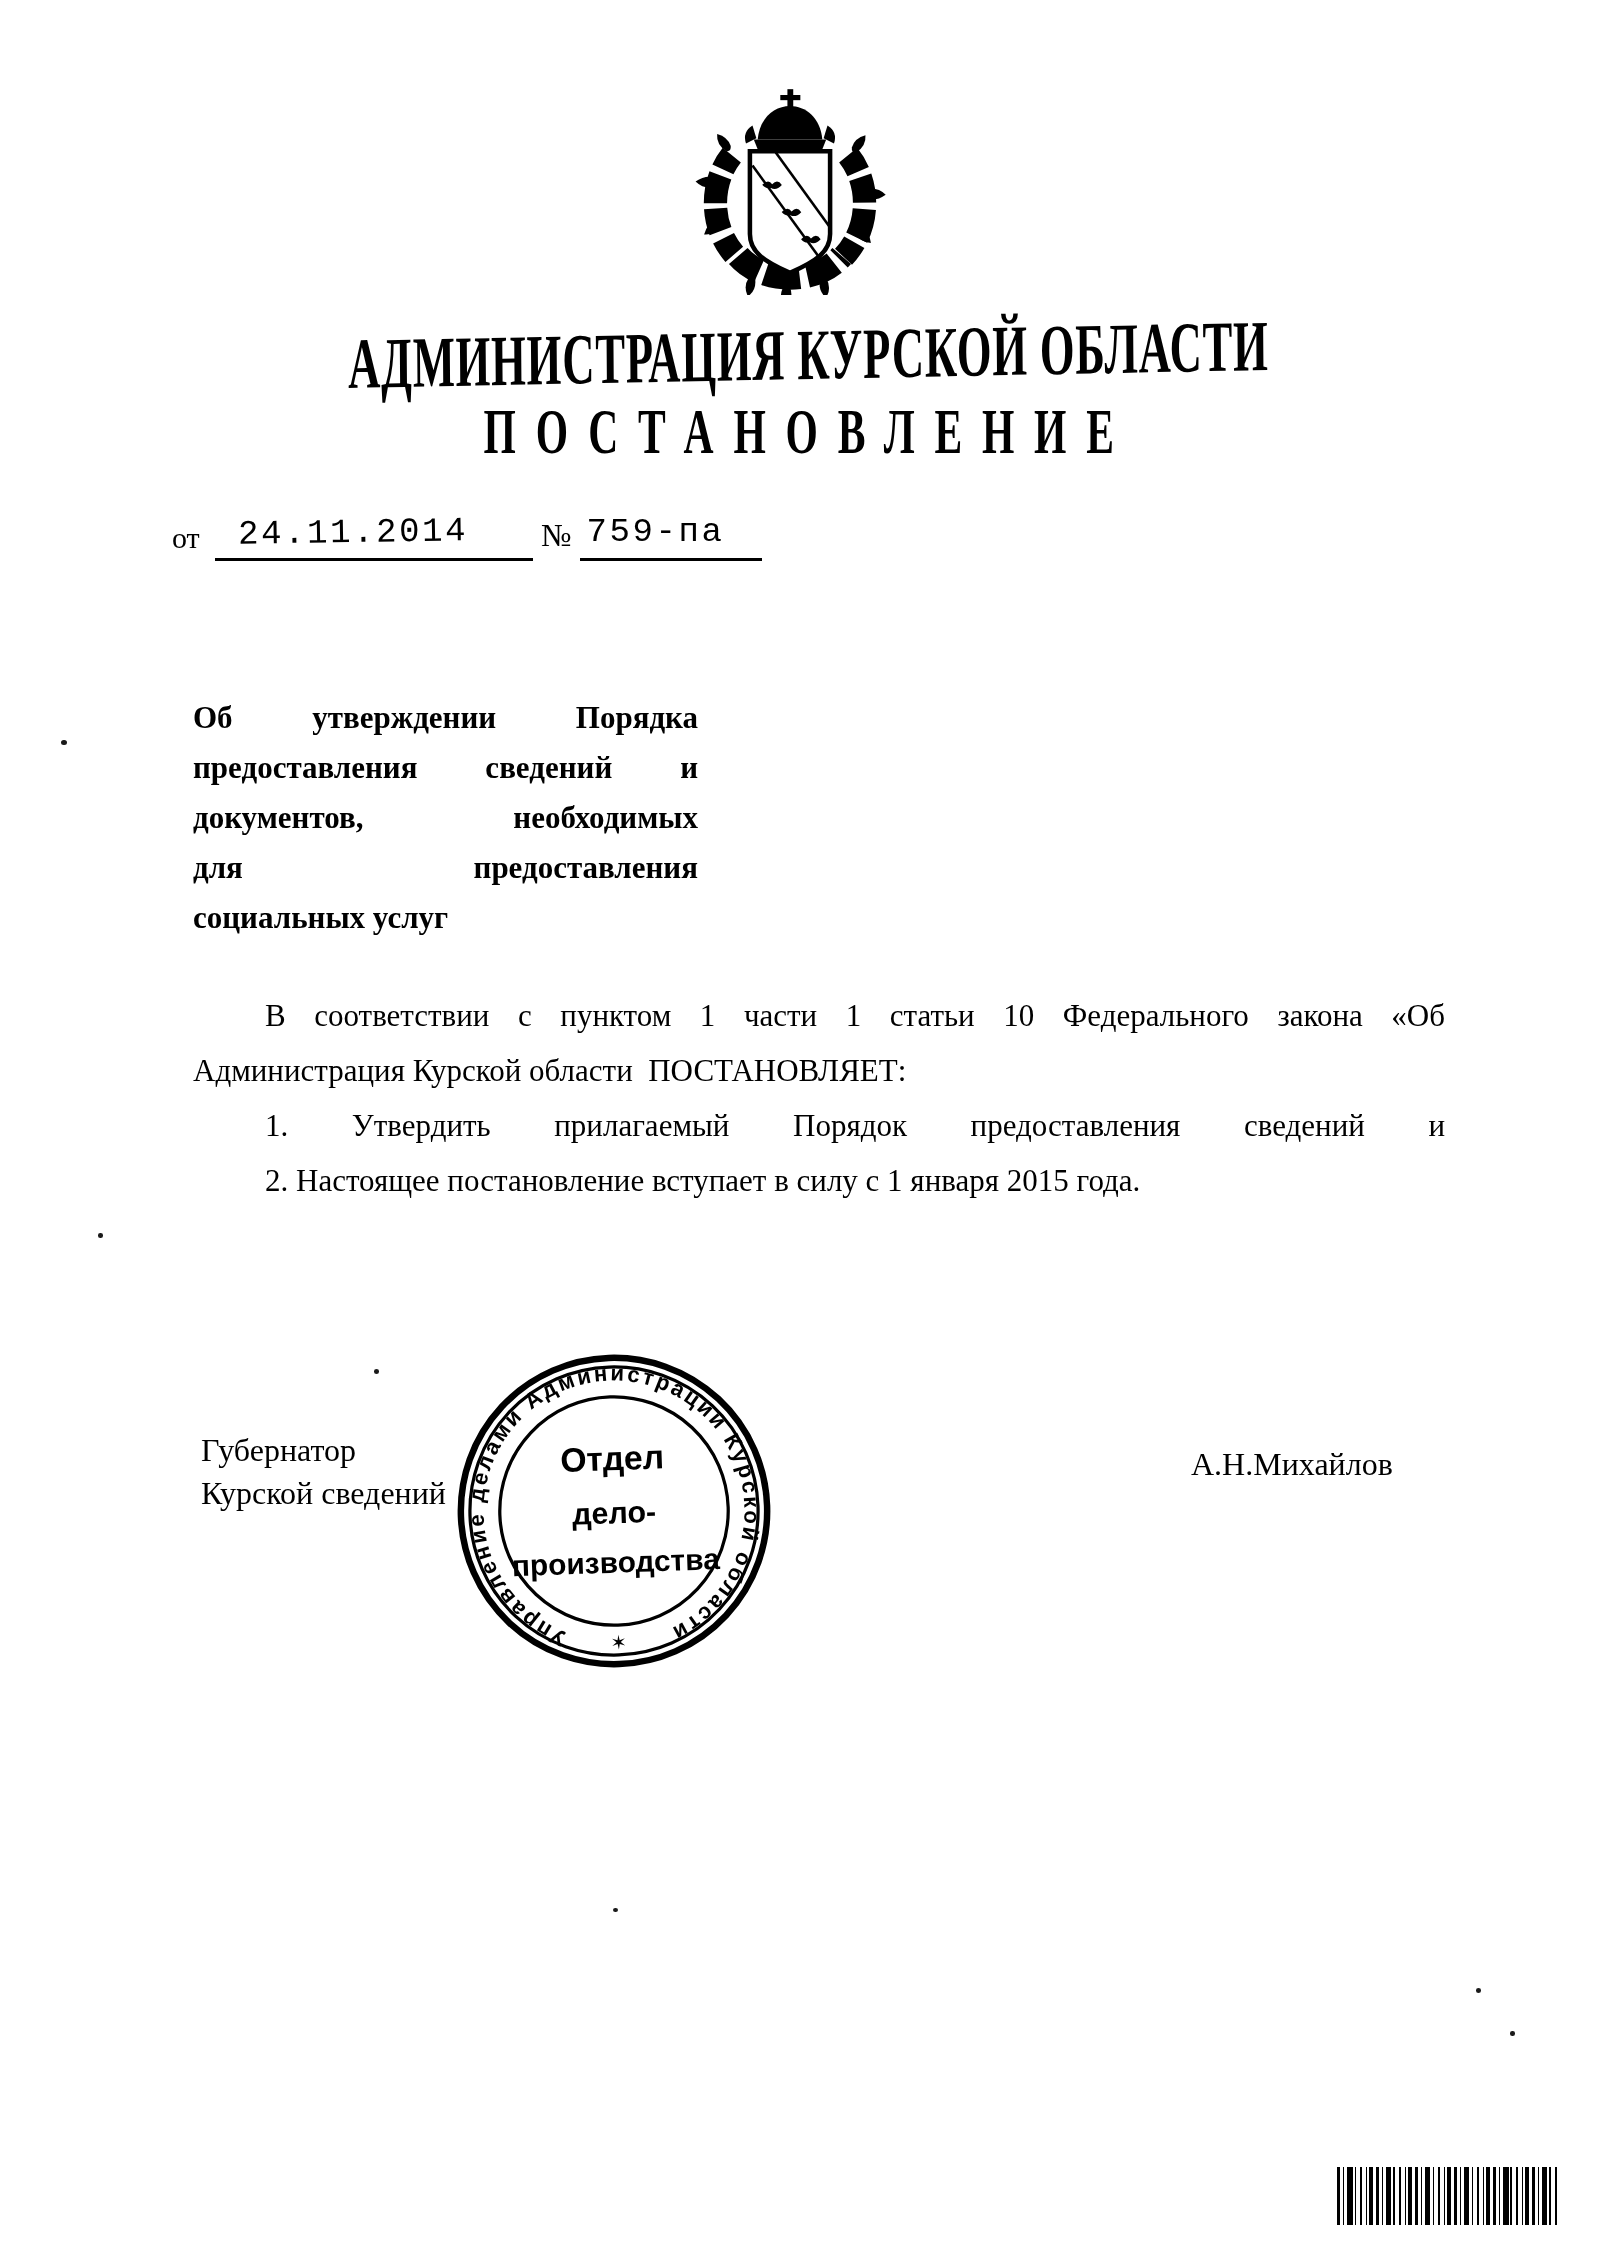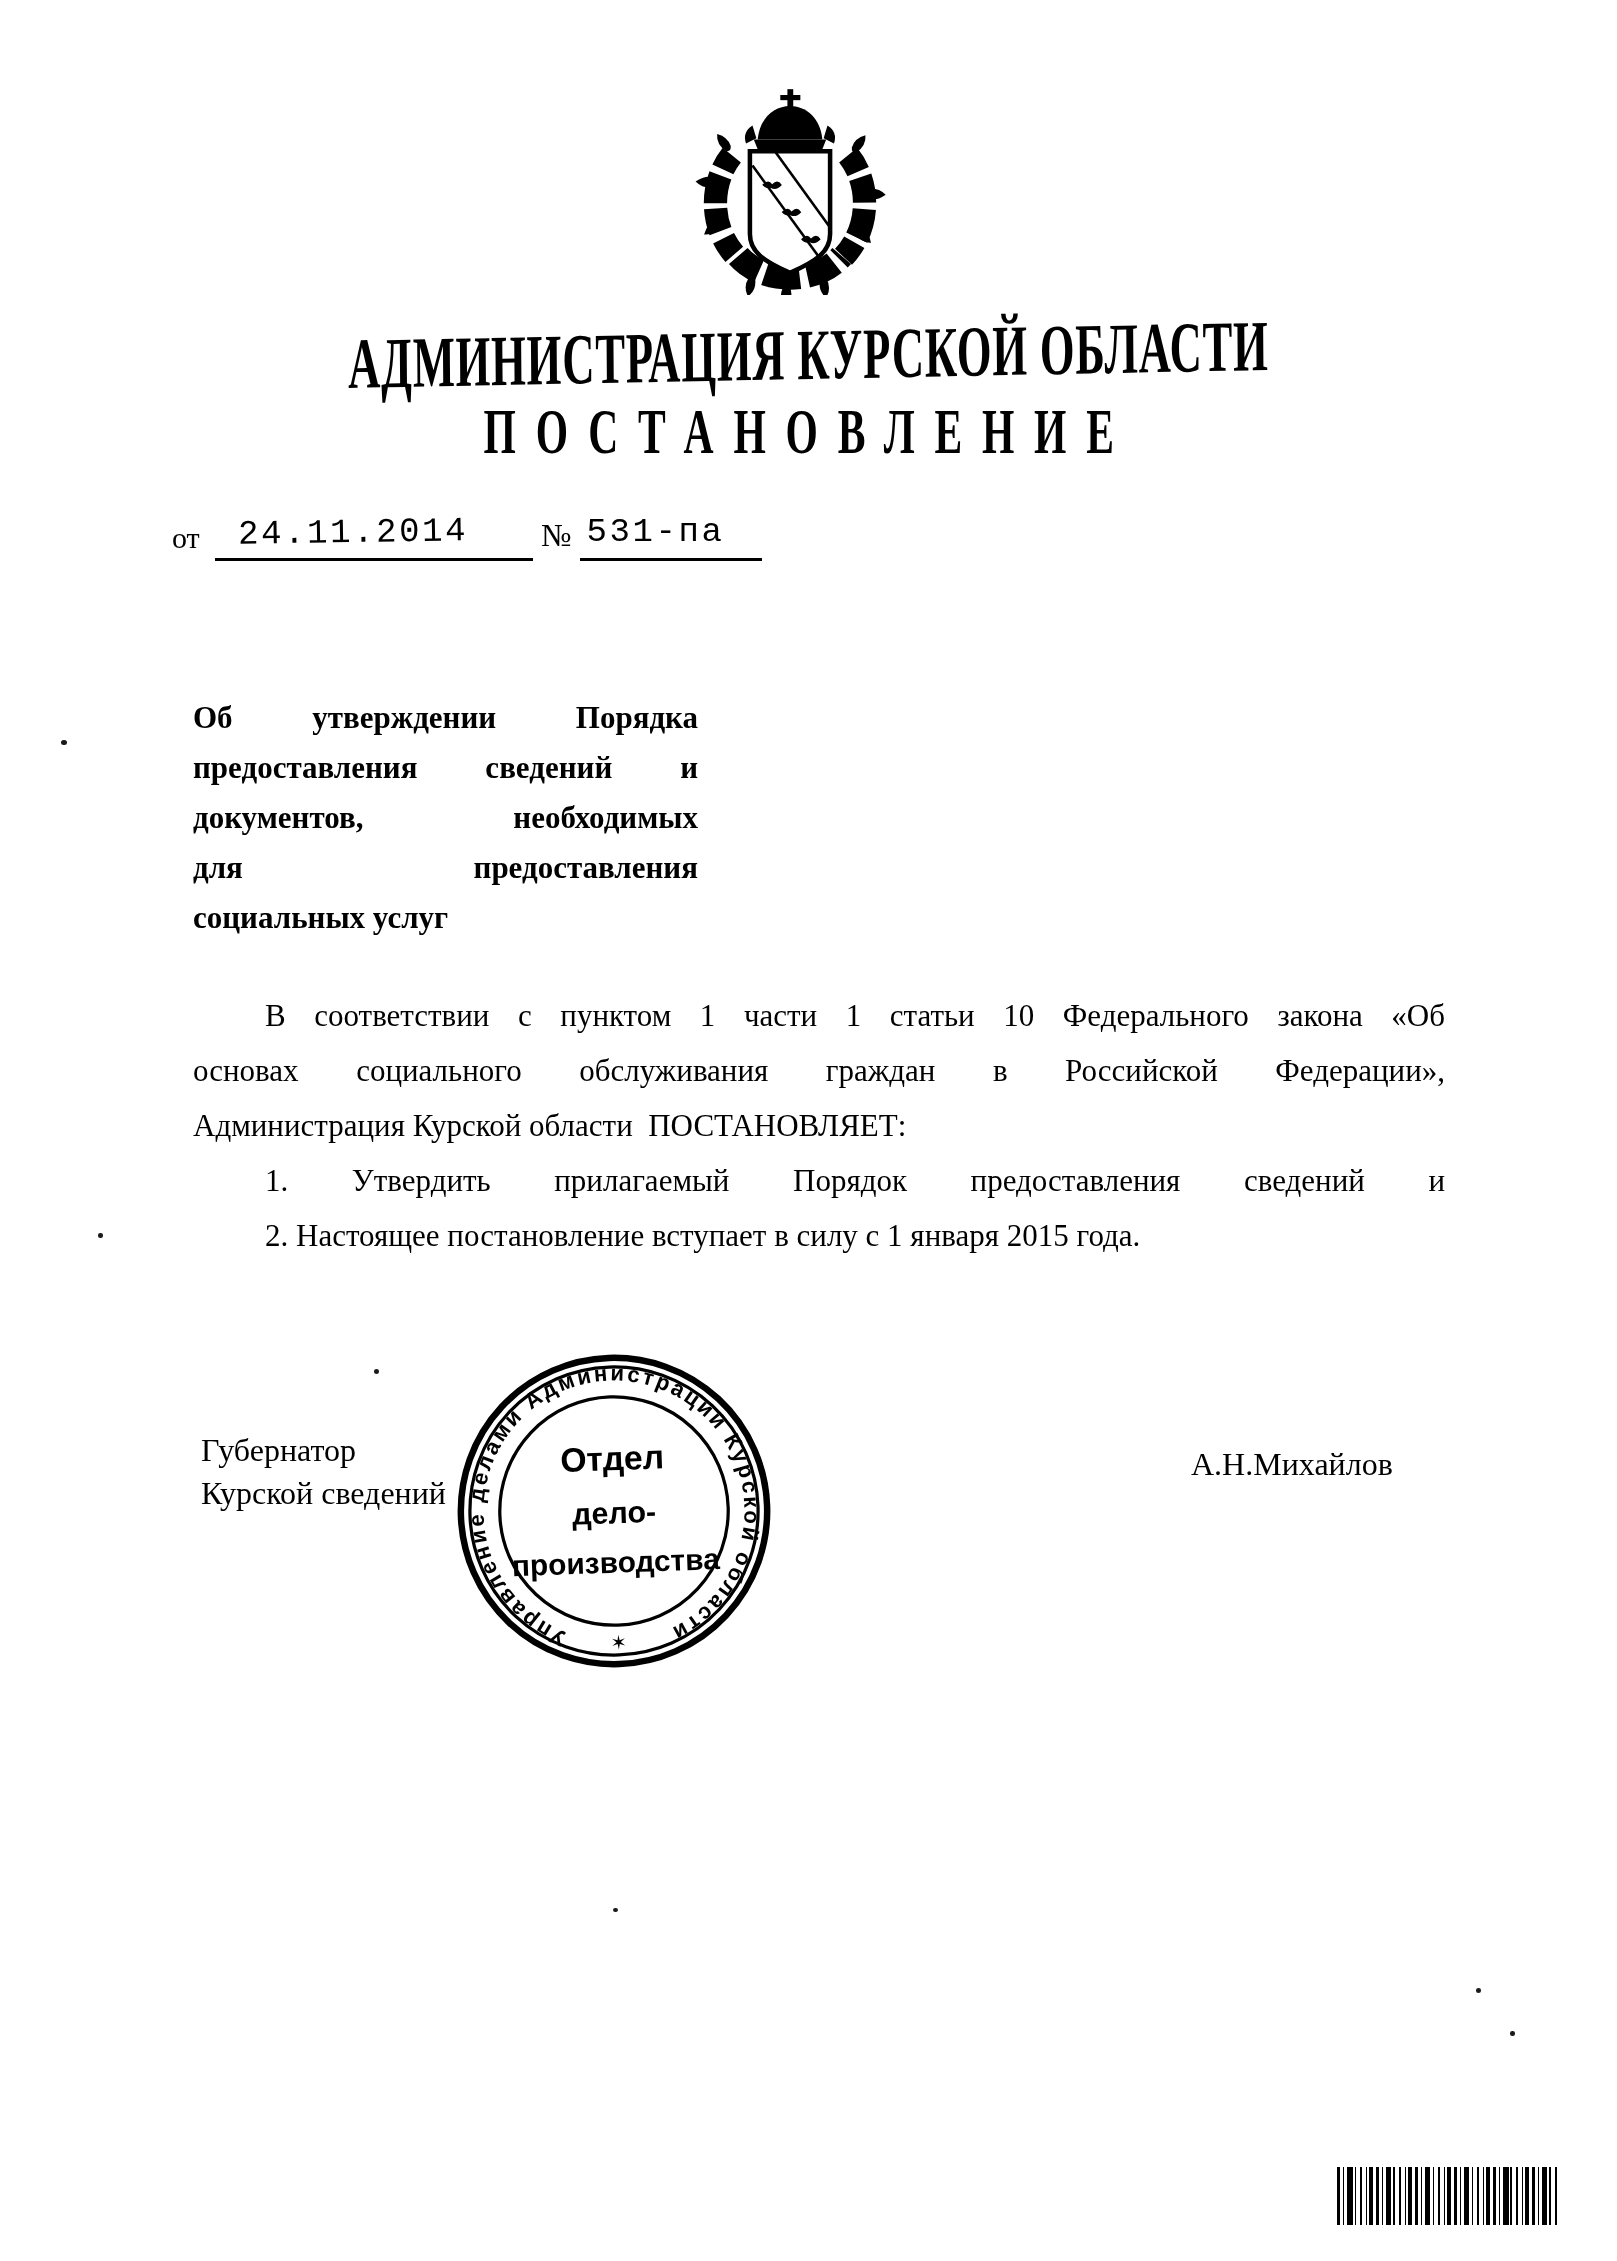--- a/index.html
+++ b/index.html
@@ -115,34 +115,33 @@
   <div class="abs doc-type-wrap">
     <span class="doc-type">ПОСТАНОВЛЕНИЕ</span>
   </div>
 
   <span class="abs req-label lbl-ot">от</span>
   <div class="abs u-date">
     <span class="req-value">24.11.2014</span>
   </div>
   <span class="abs req-label lbl-no">№</span>
   <div class="abs u-num">
-    <span class="req-value">531-па</span>
+    <span class="req-value">759-па</span>
   </div>
 
   <div class="abs subject">
     <div class="line just">Об утверждении Порядка</div>
     <div class="line just">предоставления сведений и</div>
     <div class="line just">документов, необходимых</div>
     <div class="line just">для предоставления</div>
     <div class="line">социальных услуг</div>
   </div>
 
   <div class="abs body-text">
     <div class="line just indent">В соответствии с пунктом 1 части 1 статьи 10 Федерального закона «Об</div>
-    <div class="line just">основах социального обслуживания граждан в Российской Федерации»,</div>
     <div class="line pre">Администрация Курской области  ПОСТАНОВЛЯЕТ:</div>
     <div class="line just indent">1. Утвердить прилагаемый Порядок предоставления сведений и</div>
     <div class="line indent">2. Настоящее постановление вступает в силу с 1 января 2015 года.</div>
   </div>
 
   <div class="abs sig-post">
     <div>Губернатор</div>
     <div>Курской сведений</div>
   </div>
   <div class="abs sig-name">А.Н.Михайлов</div>

